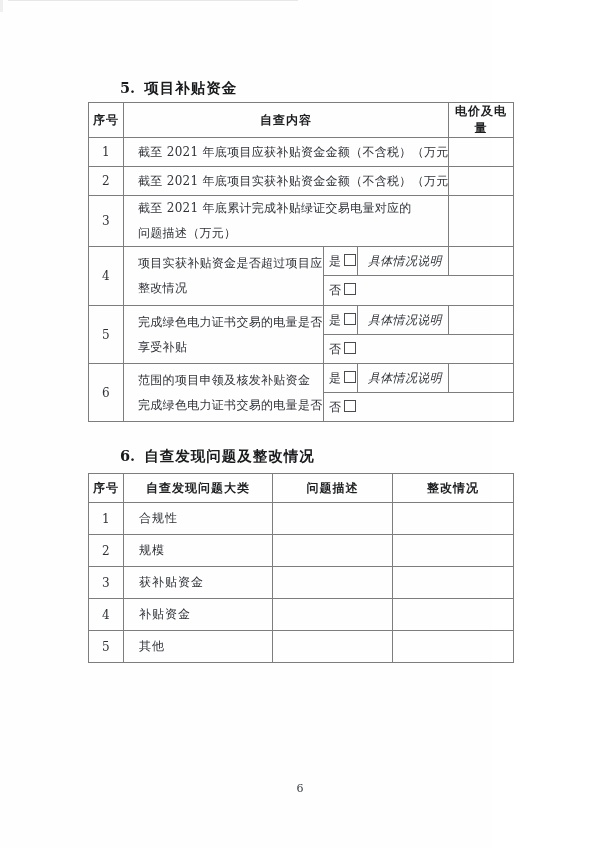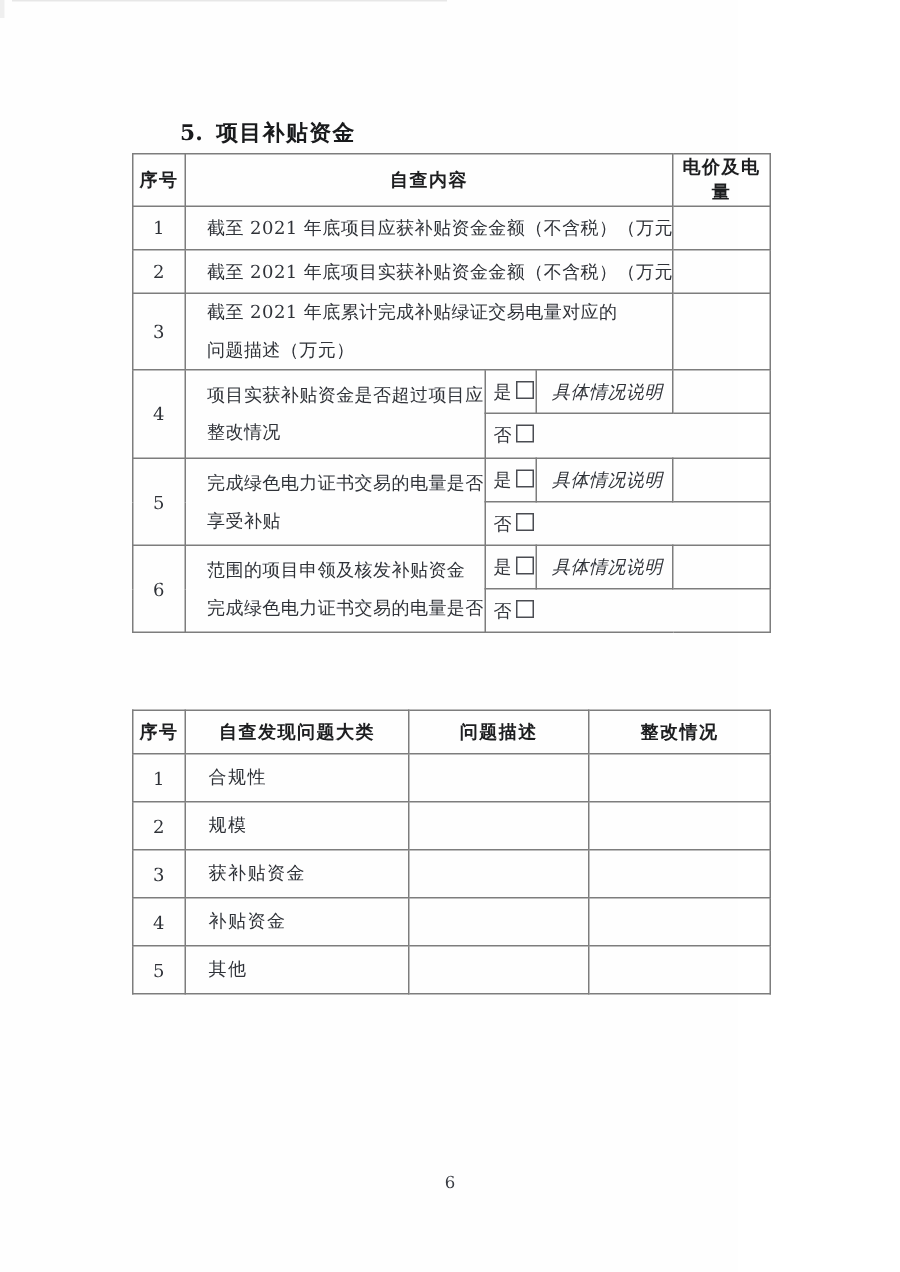--- a/index.html
+++ b/index.html
@@ -149,20 +149,23 @@
       <td class="yn"><span>是</span><span class="checkbox"></span></td>
       <td class="detail">具体情况说明</td>
       <td></td>
     </tr>
     <tr style="height:29px">
       <td class="yn" colspan="3"><span>否</span><span class="checkbox"></span></td>
     </tr>
   </tbody>
     </table>
 
+  <div class="sec-title" id="title-issues">
+    <span class="num">6.</span><span>自查发现问题及整改情况</span>
+  </div>
 
   <table id="table-issues">
     <colgroup>
       <col style="width:35px">
         <col style="width:149px">
         <col style="width:120px">
         <col style="width:121px">
     </colgroup>
     <tbody>
         <tr style="height:29px">

